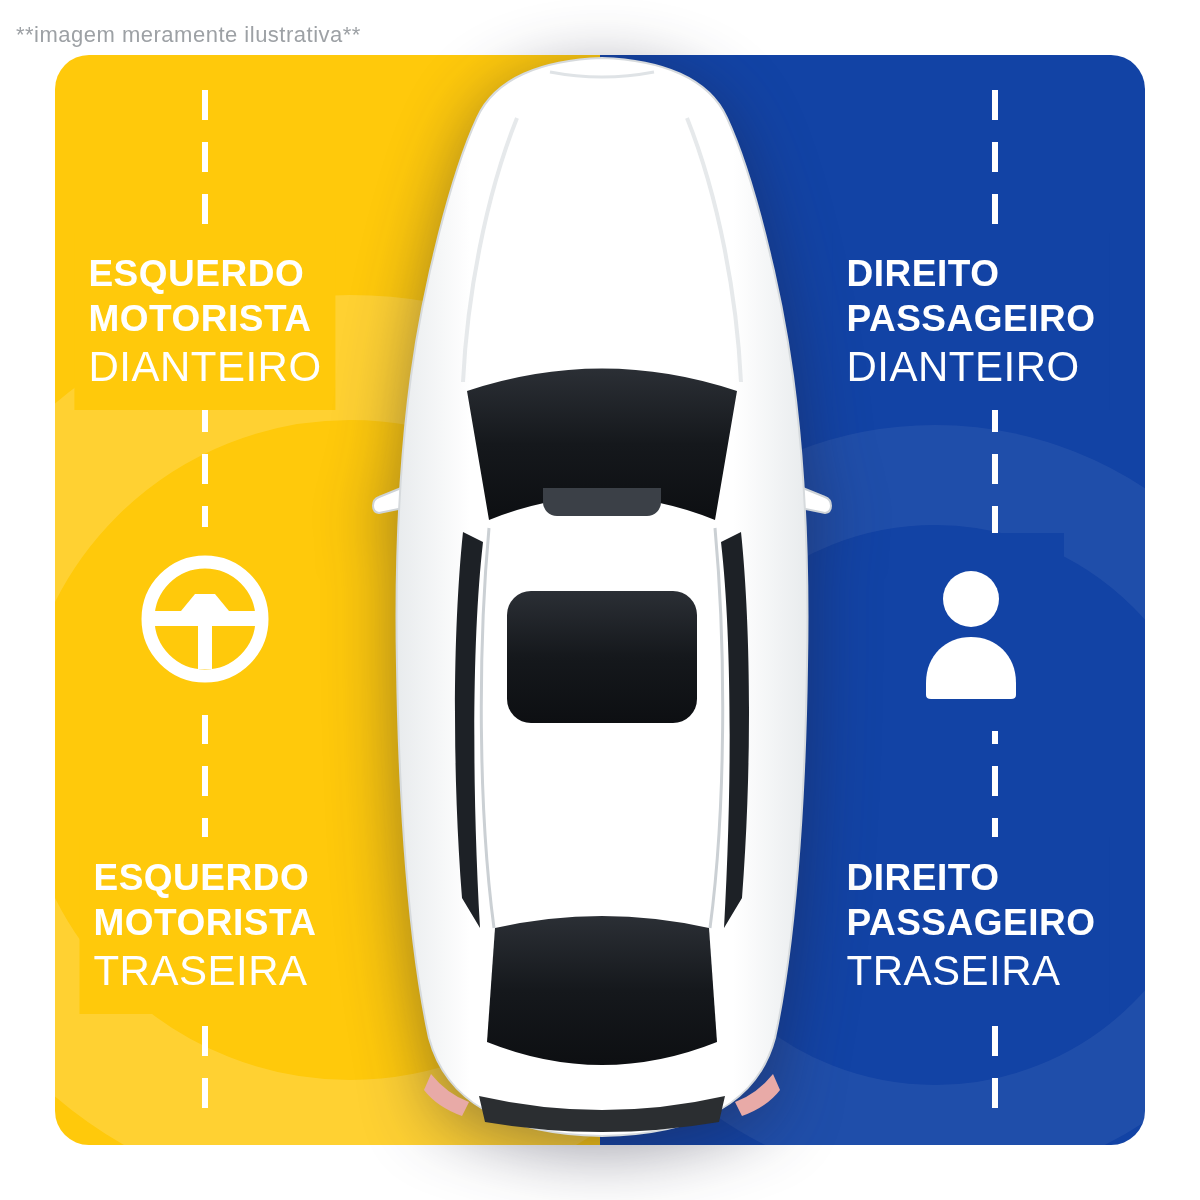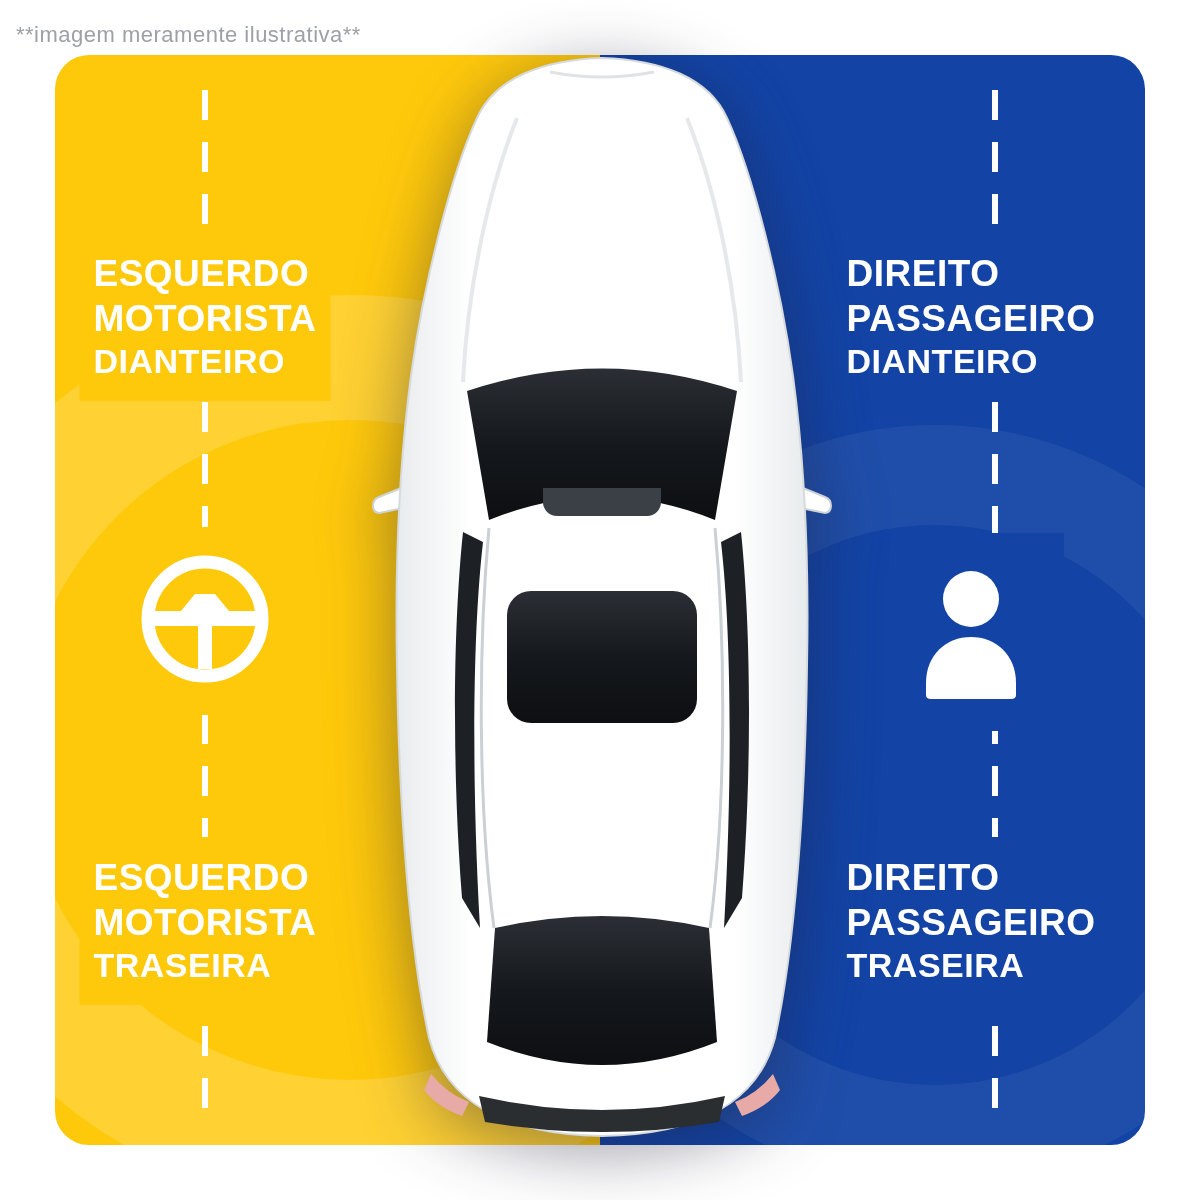--- a/index.html
+++ b/index.html
@@ -38,21 +38,21 @@
   }
   .dash.left{left:147px;}
   .dash.right{left:937px;}
   .label{
     position:absolute;transform:translateX(-50%);
     text-align:left;color:#ffffff;
     padding:18px 14px;line-height:1.22;
     white-space:nowrap;
   }
   .label .b{font-size:37px;font-weight:800;letter-spacing:0.5px;}
-  .label .r{font-size:34px;font-weight:700;letter-spacing:0.5px;}
+  .label .r{font-size:42px;font-weight:400;letter-spacing:0.5px;}
   .label.on-yellow{background:var(--yellow,#FFC90B);}
   .label.on-blue{background:var(--blue,#1243A5);}
   .pos-front{top:178px;}
   .pos-rear{top:782px;}
   .col-left{left:150px;}
   .col-right{left:916px;}
   .iconbox{
     position:absolute;transform:translateX(-50%);
     padding:22px 18px;
   }

